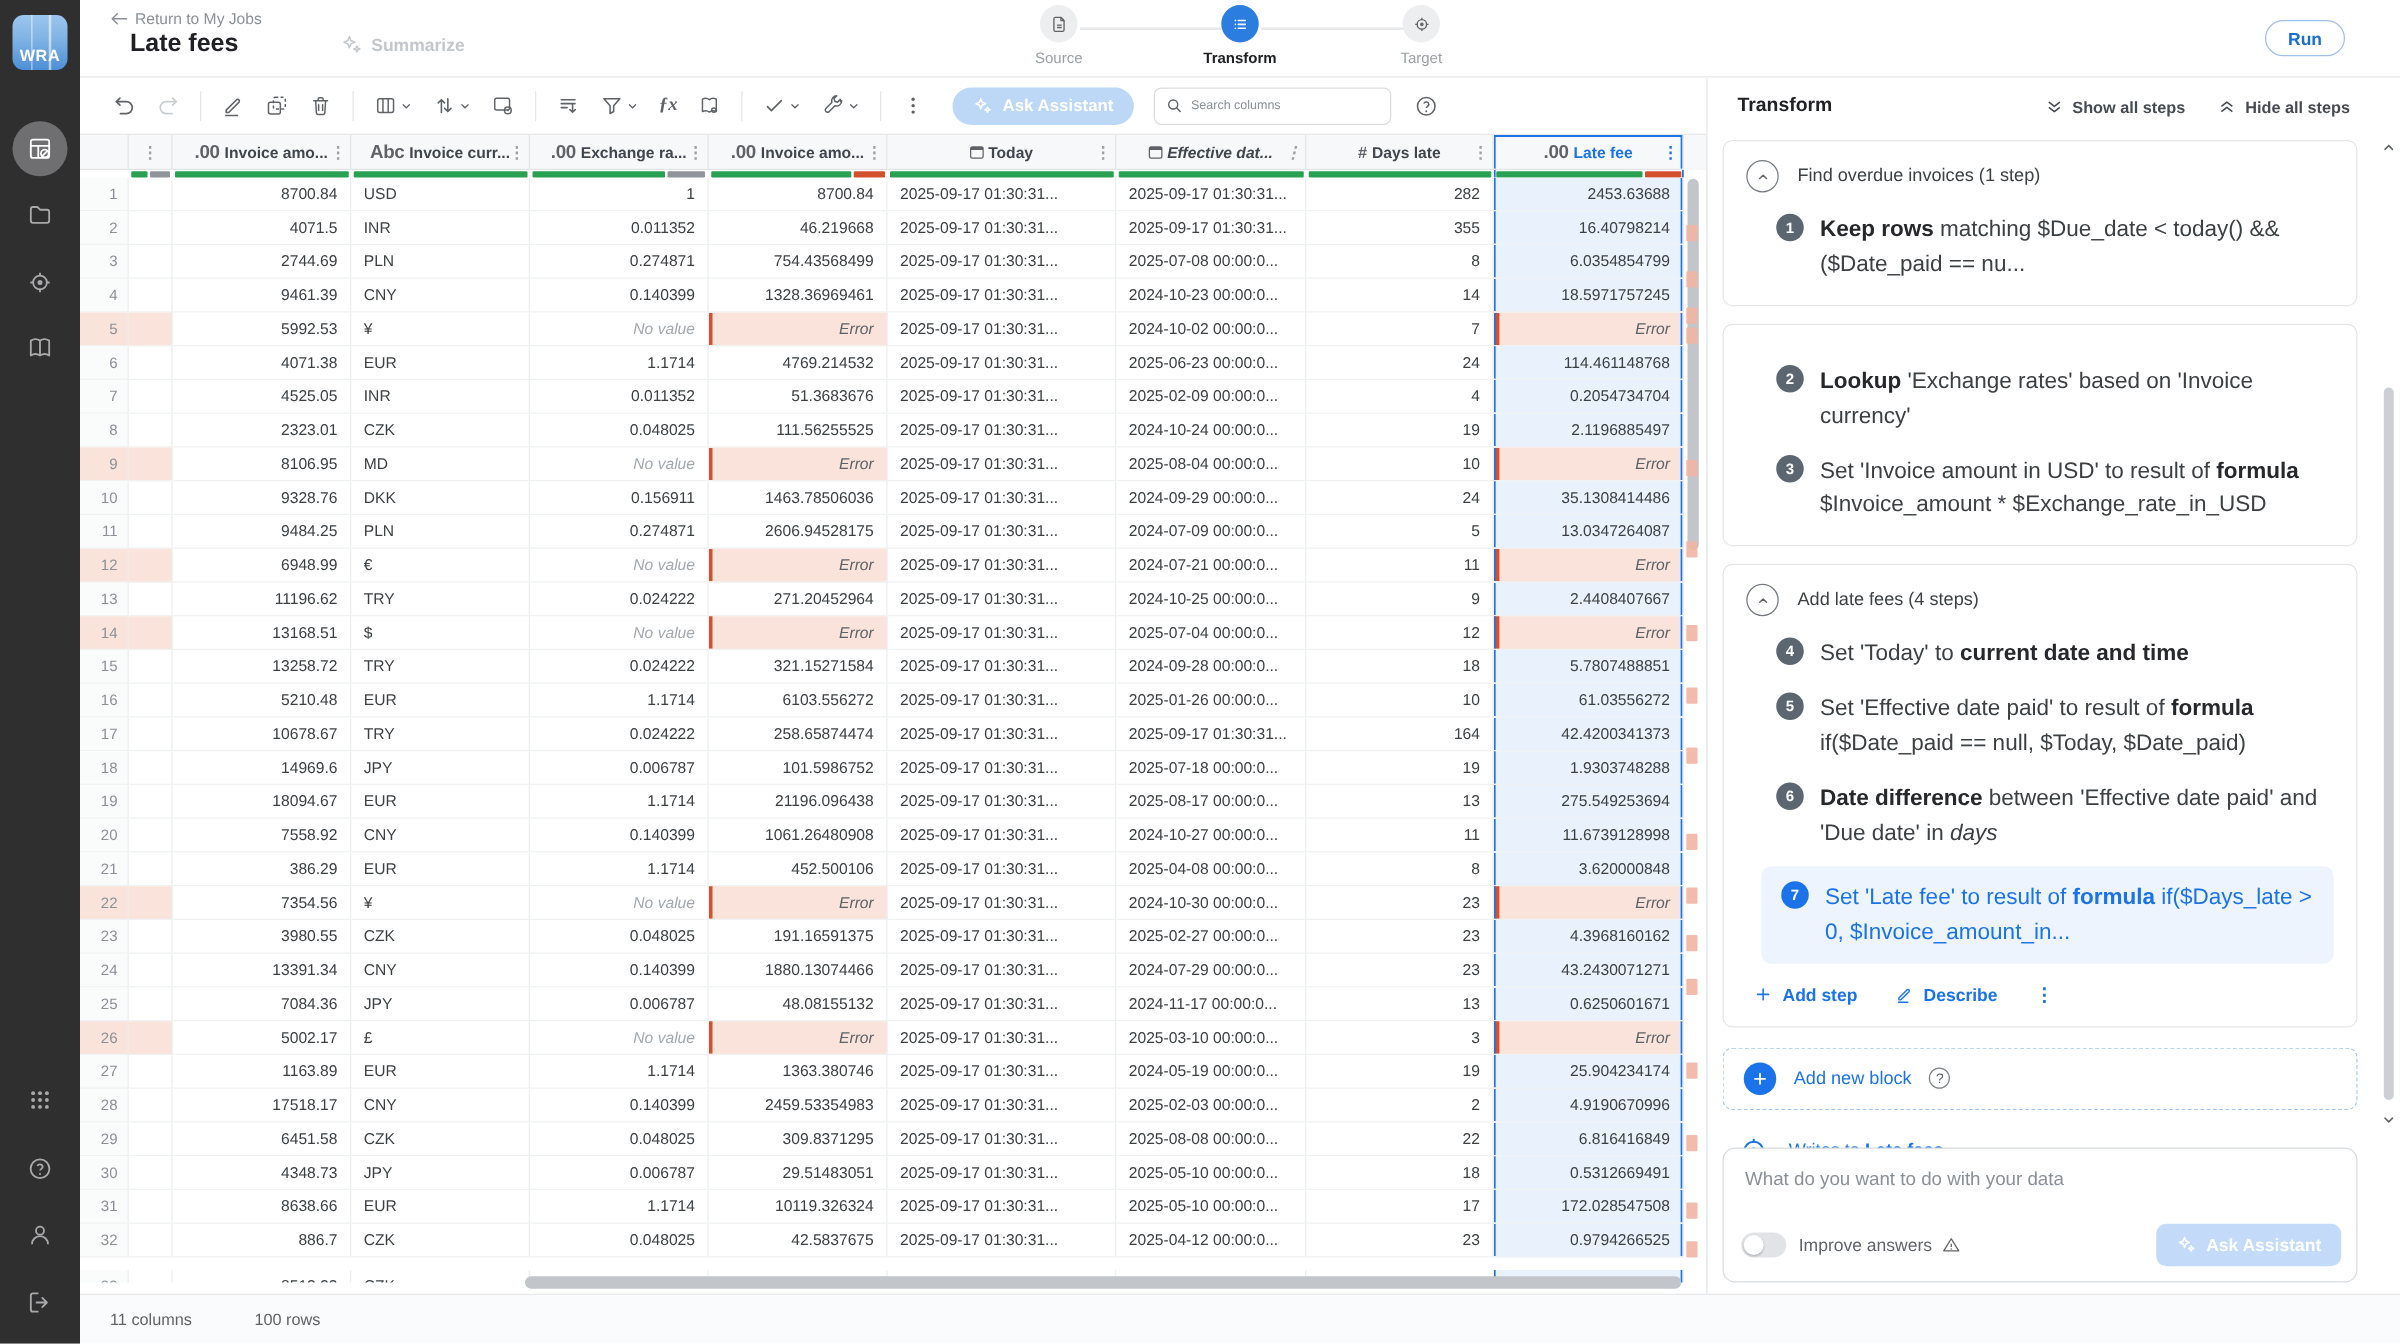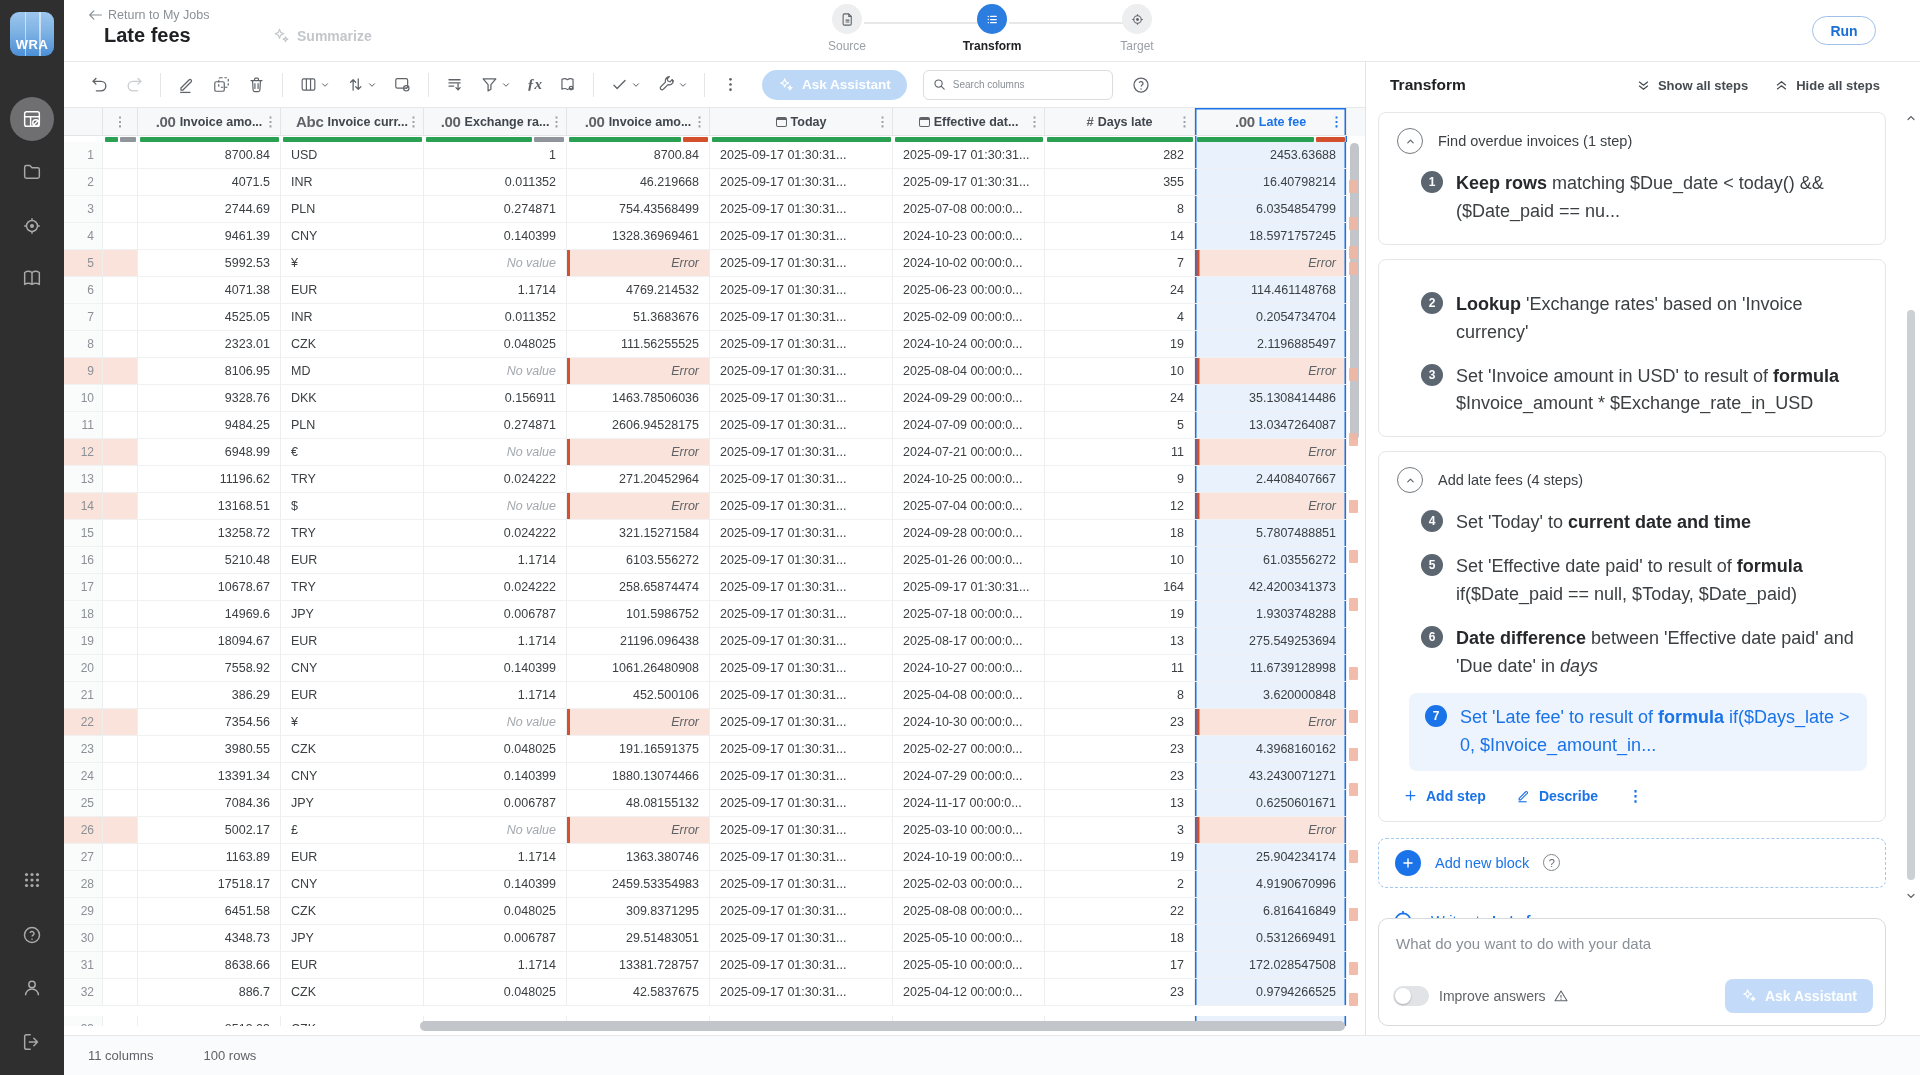--- a/index.html
+++ b/index.html
@@ -428,21 +428,21 @@
       <div class="th" style="width: 143px;">
         <span class="pfx">.00</span>
         <span class="lblt">Invoice amo...</span>
         <span class="kebab">⋮</span>
       </div>
       <div class="th" style="width: 183px;">
         <span class="cal"></span>
         <span class="lblt">Today</span>
         <span class="kebab">⋮</span>
       </div>
-      <div class="th" style="width: 152px;">
+      <div class="th" style="width: 152px; font-style: italic;">
         <span class="cal"></span>
         <span class="lblt">Effective dat...</span>
         <span class="kebab">⋮</span>
       </div>
       <div class="th" style="width: 150px;">
         <span class="hash">#</span>
         <span class="lblt">Days late</span>
         <span class="kebab">⋮</span>
       </div>
       <div class="th selhdr" style="width: 152px;">
@@ -799,21 +799,21 @@
         <div class="td ar errcell sel" style="width: 152px;">Error</div>
       </div>
       <div class="tr">
         <div class="td rownum" style="width: 39px;">27</div>
         <div class="td sliver" style="width: 35px;"></div>
         <div class="td ar" style="width: 143px;">1163.89</div>
         <div class="td al" style="width: 143px;">EUR</div>
         <div class="td ar" style="width: 143px;">1.1714</div>
         <div class="td ar" style="width: 143px;">1363.380746</div>
         <div class="td al" style="width: 183px;">2025-09-17 01:30:31...</div>
-        <div class="td al" style="width: 152px;">2024-10-19 00:00:0...</div>
+        <div class="td al" style="width: 152px;">2024-05-19 00:00:0...</div>
         <div class="td ar" style="width: 150px;">19</div>
         <div class="td ar sel" style="width: 152px;">25.904234174</div>
       </div>
       <div class="tr">
         <div class="td rownum" style="width: 39px;">28</div>
         <div class="td sliver" style="width: 35px;"></div>
         <div class="td ar" style="width: 143px;">17518.17</div>
         <div class="td al" style="width: 143px;">CNY</div>
         <div class="td ar" style="width: 143px;">0.140399</div>
         <div class="td ar" style="width: 143px;">2459.53354983</div>
@@ -845,21 +845,21 @@
         <div class="td al" style="width: 152px;">2025-05-10 00:00:0...</div>
         <div class="td ar" style="width: 150px;">18</div>
         <div class="td ar sel" style="width: 152px;">0.5312669491</div>
       </div>
       <div class="tr">
         <div class="td rownum" style="width: 39px;">31</div>
         <div class="td sliver" style="width: 35px;"></div>
         <div class="td ar" style="width: 143px;">8638.66</div>
         <div class="td al" style="width: 143px;">EUR</div>
         <div class="td ar" style="width: 143px;">1.1714</div>
-        <div class="td ar" style="width: 143px;">13381.728757</div>
+        <div class="td ar" style="width: 143px;">10119.326324</div>
         <div class="td al" style="width: 183px;">2025-09-17 01:30:31...</div>
         <div class="td al" style="width: 152px;">2025-05-10 00:00:0...</div>
         <div class="td ar" style="width: 150px;">17</div>
         <div class="td ar sel" style="width: 152px;">172.028547508</div>
       </div>
       <div class="tr">
         <div class="td rownum" style="width: 39px;">32</div>
         <div class="td sliver" style="width: 35px;"></div>
         <div class="td ar" style="width: 143px;">886.7</div>
         <div class="td al" style="width: 143px;">CZK</div>

